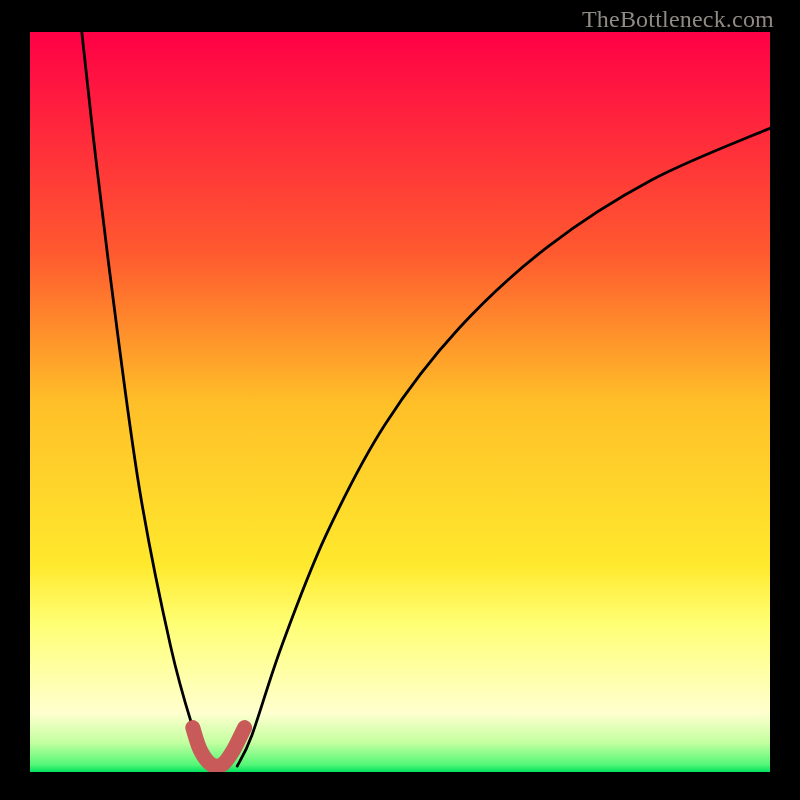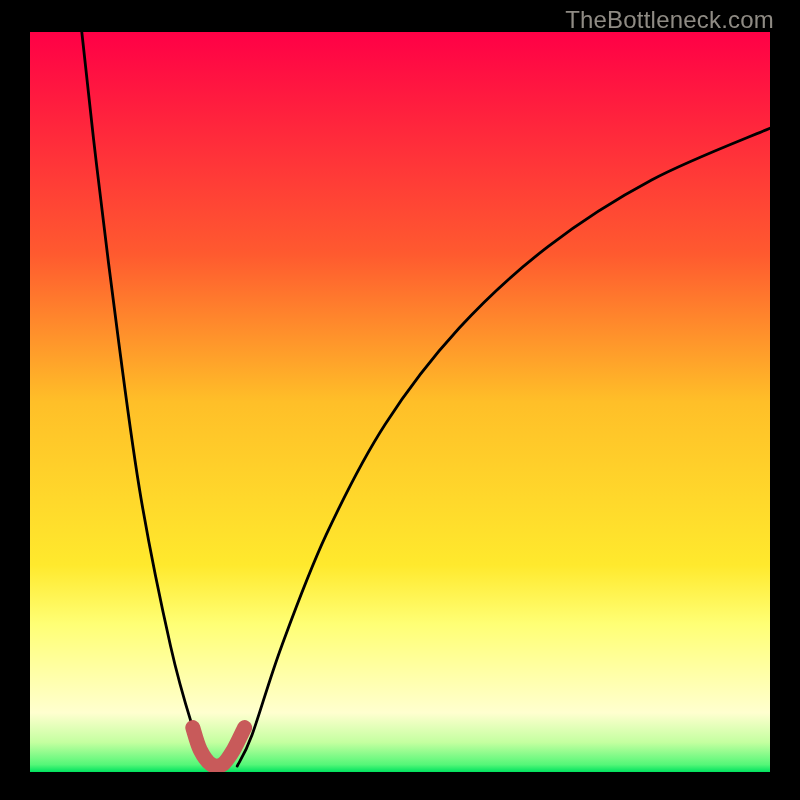--- a/index.html
+++ b/index.html
@@ -19,21 +19,21 @@
     height: 740px;
     overflow: hidden;
   }
   .watermark {
     position: absolute;
     top: 6px;
     right: 26px;
     color: #8f8b84;
     font-size: 24px;
     font-weight: 500;
-    font-family: Liberation Sans, sans-serif;
+    font-family: Liberation Serif, serif;
     letter-spacing: 0.2px;
   }
   svg { display:block; }
 </style>
 </head>
 <body>
 
 <div class="watermark">TheBottleneck.com</div>
 
 <div class="frame">

